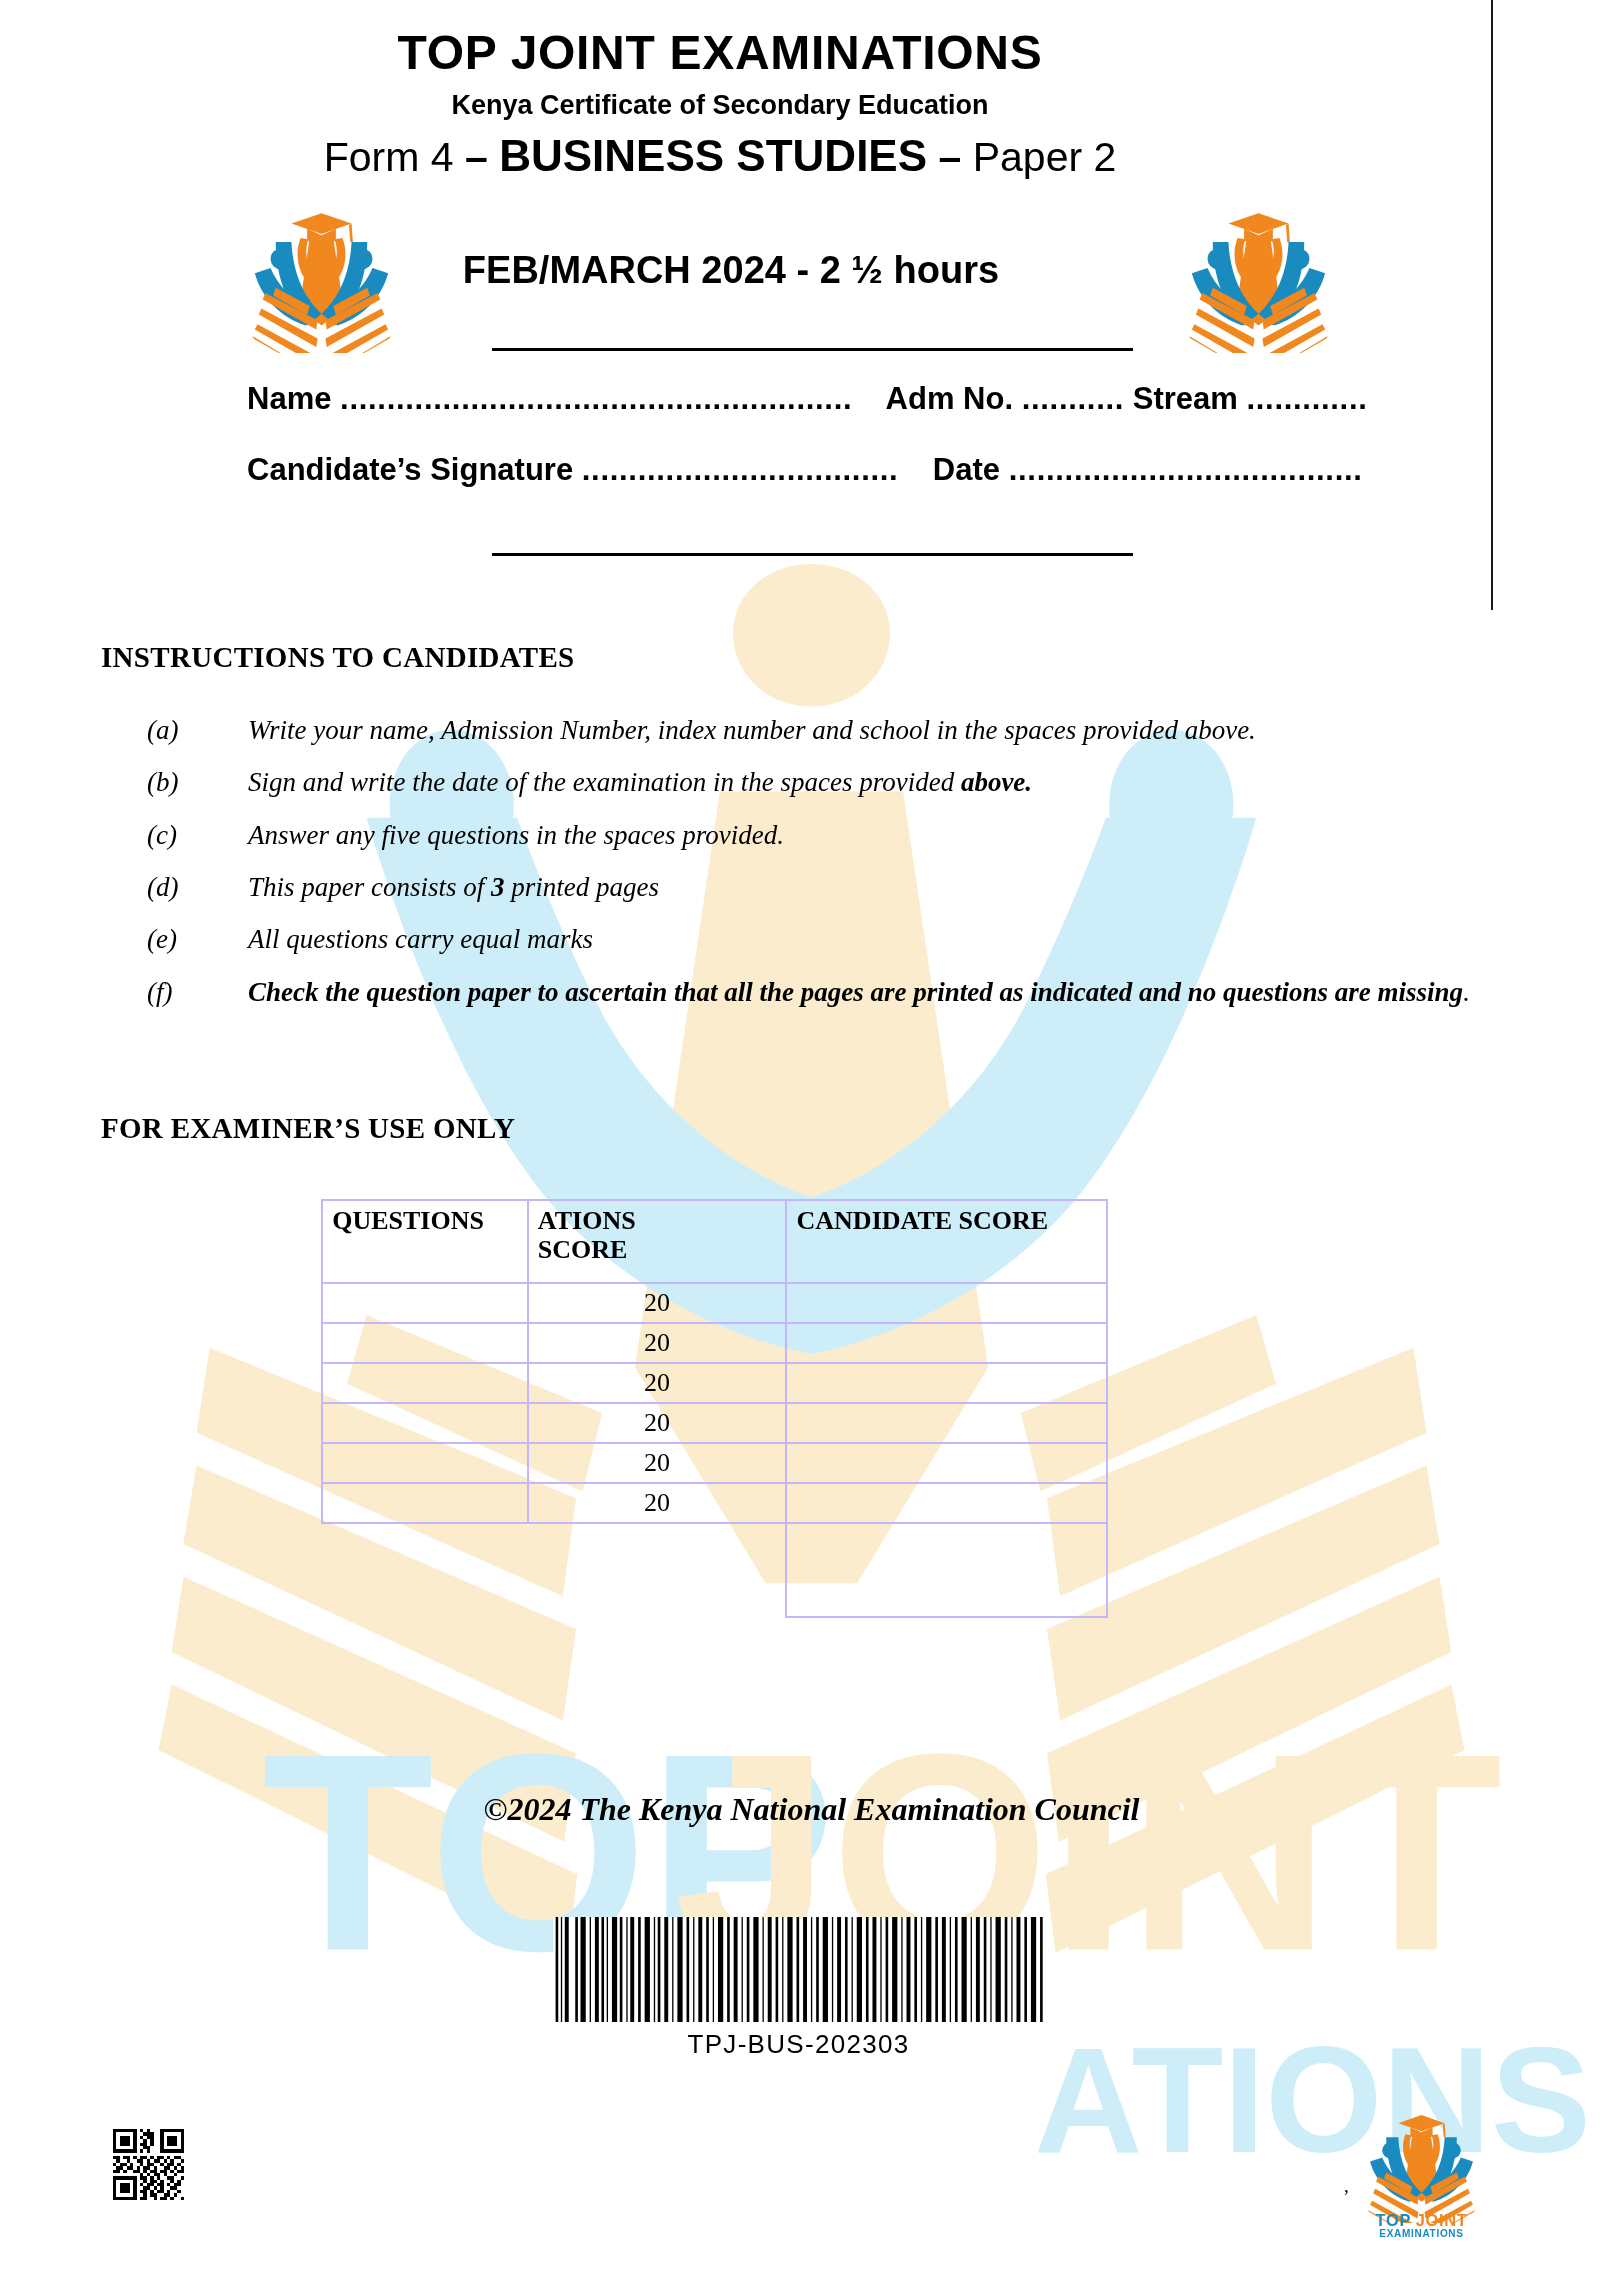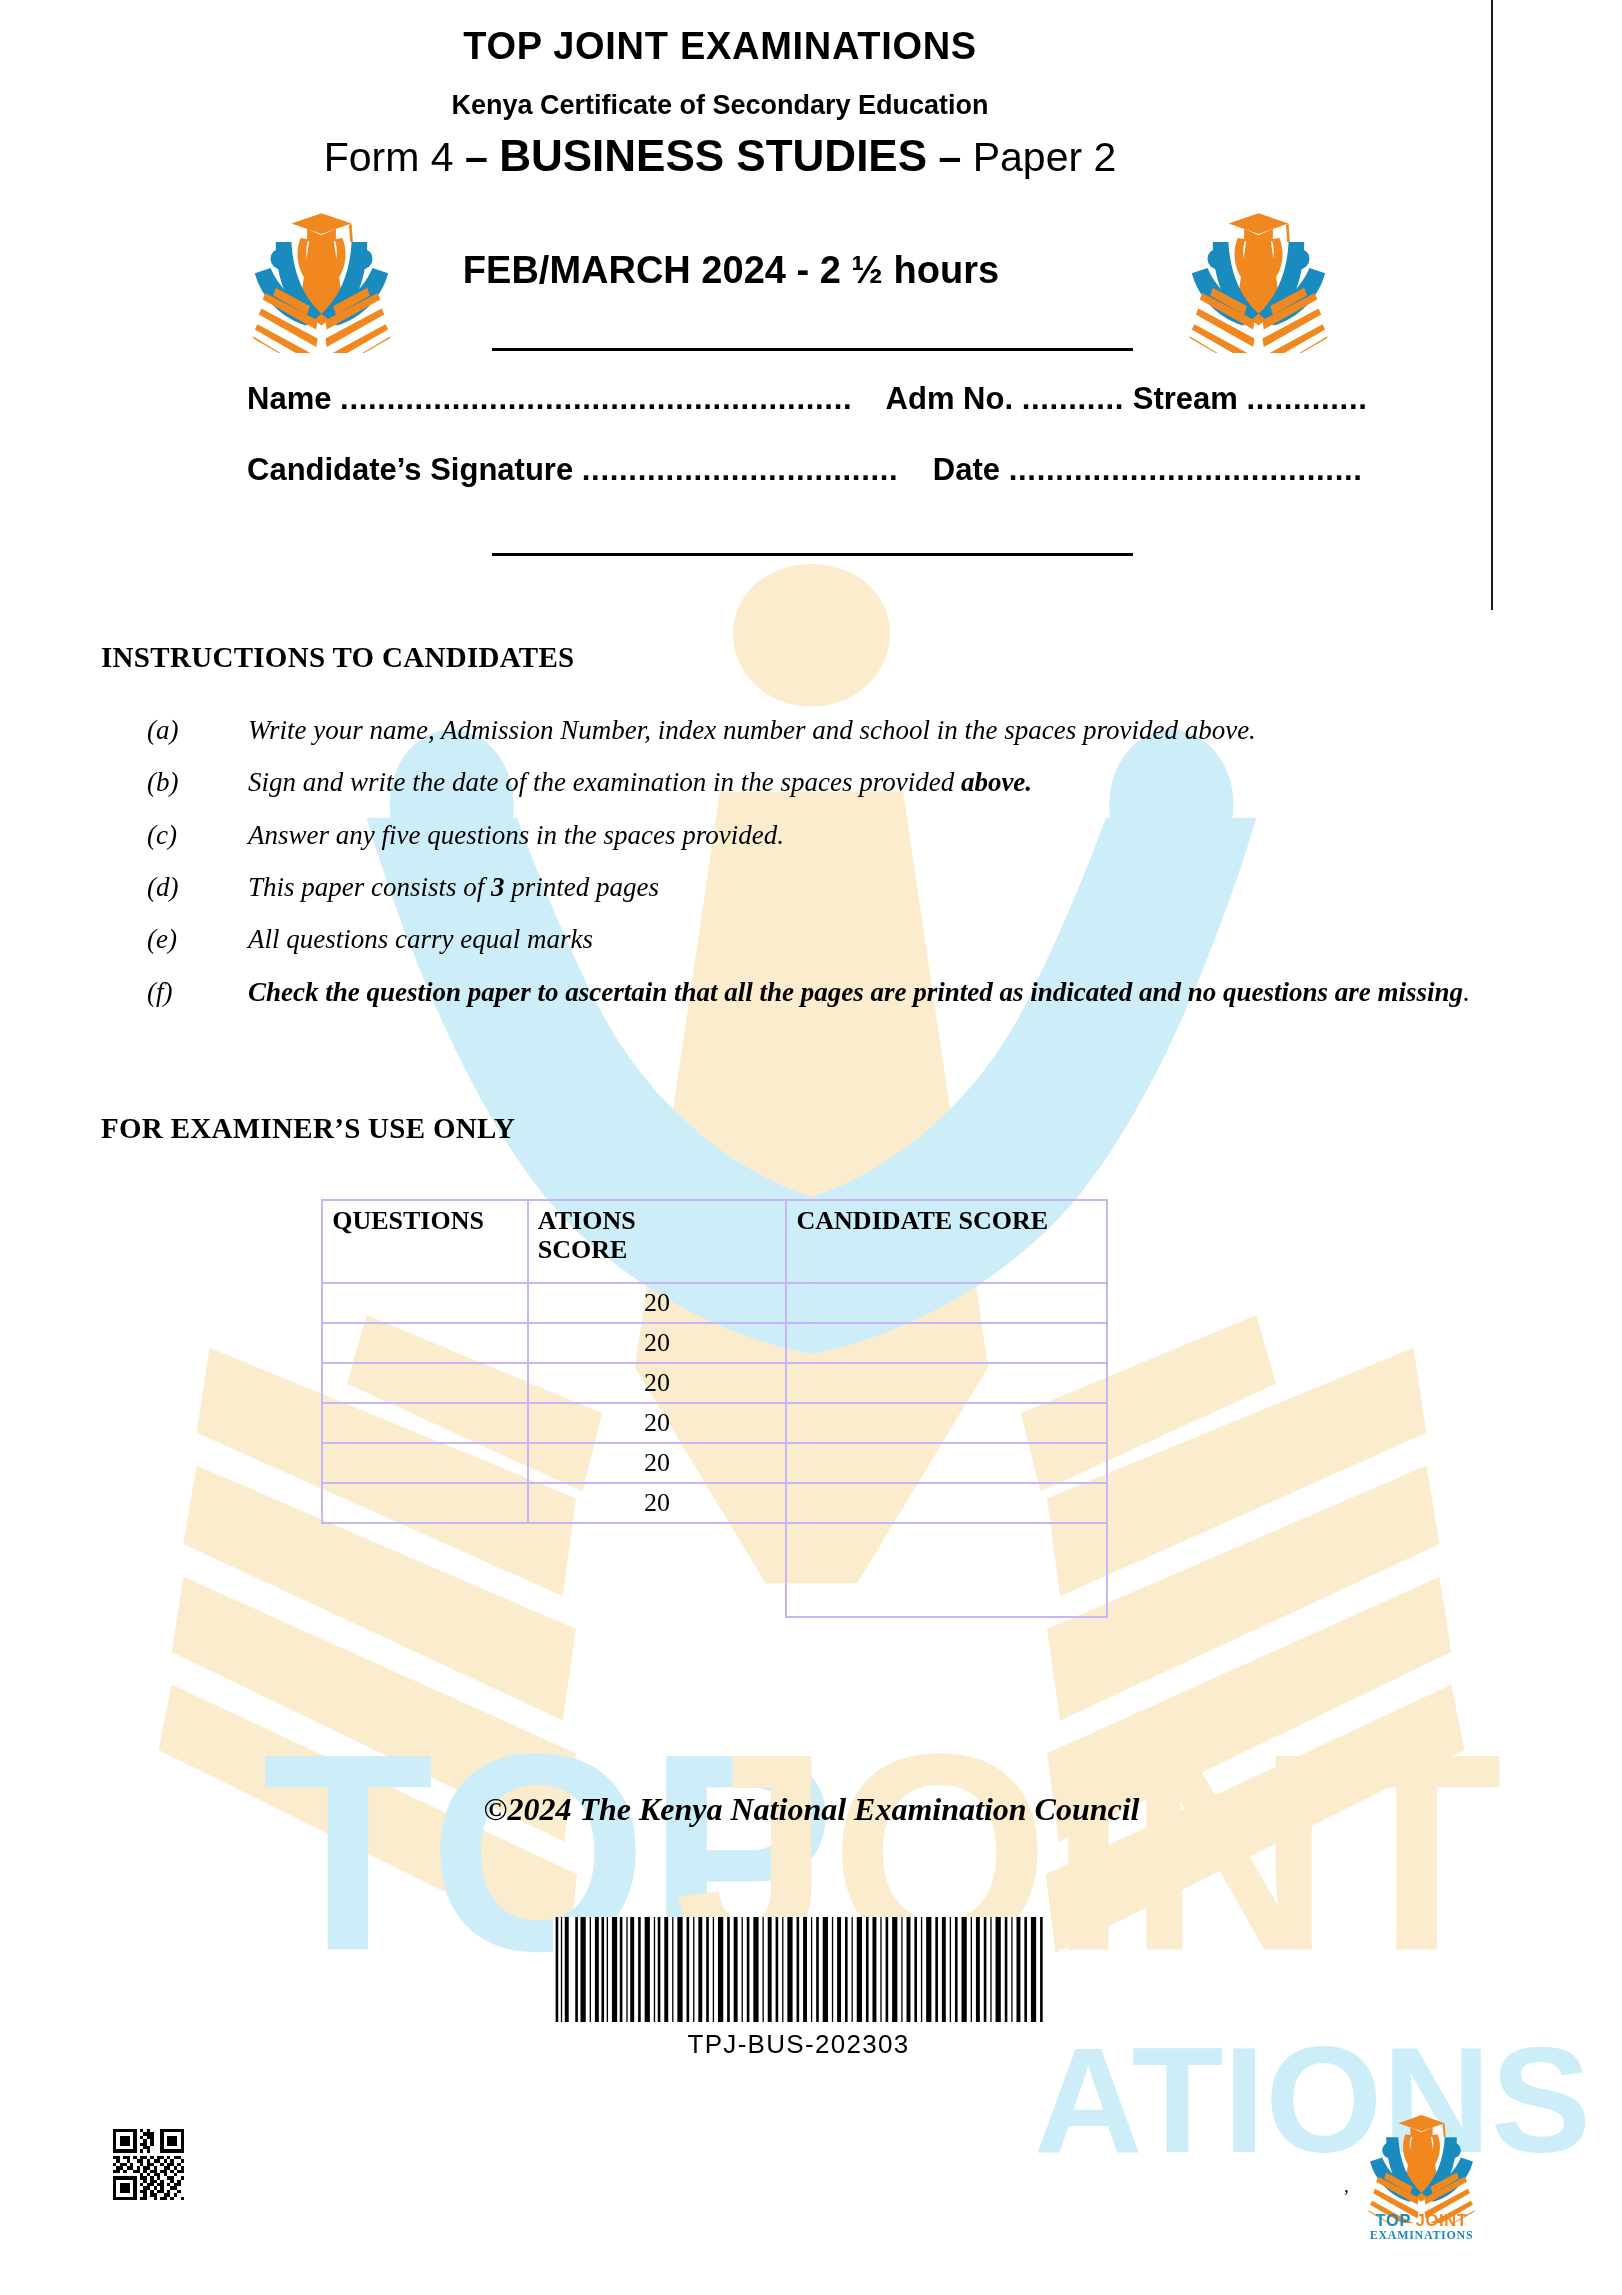--- a/index.html
+++ b/index.html
@@ -34,21 +34,21 @@
   }
 
   
   .hdr-title {
     position: absolute;
     left: 0; top: 25px;
     width: 1440px;
     text-align: center;
     font-family: "Liberation Sans", sans-serif;
     font-weight: bold;
-    font-size: 38px;
+    font-size: 48px;
     letter-spacing: 0.7px;
   }
   .hdr-sub {
     position: absolute;
     left: 0; top: 90px;
     width: 1440px;
     text-align: center;
     font-family: "Liberation Sans", sans-serif;
     font-weight: bold;
     font-size: 27px;
@@ -220,21 +220,21 @@
     left: 1348px; top: 2212px;
     width: 147px;
     text-align: center;
     font-family: "Liberation Sans", sans-serif;
     font-weight: bold;
     font-size: 16.4px;
     line-height: 1;
   }
   #footer-logo-text .l-top  { color: #1a8bbf; letter-spacing: 0.7px; }
   #footer-logo-text .l-joint{ color: #f0881f; letter-spacing: 0.7px; }
-  #footer-logo-text .l-sub  { display:block; color:#1a8bbf; font-size:12px; letter-spacing:0.7px; margin-top:0.7px;font-family:Liberation Serif, serif; }
+  #footer-logo-text .l-sub  { display:block; color:#1a8bbf; font-size:10px; letter-spacing:0.7px; margin-top:0.7px; }
   #stray-mark {
     position: absolute;
     left: 1343px; top: 2186px;
     font-family: "Liberation Serif", serif;
     font-size: 19.6px;
   }
 </style>
 </head>
 <body>
 

